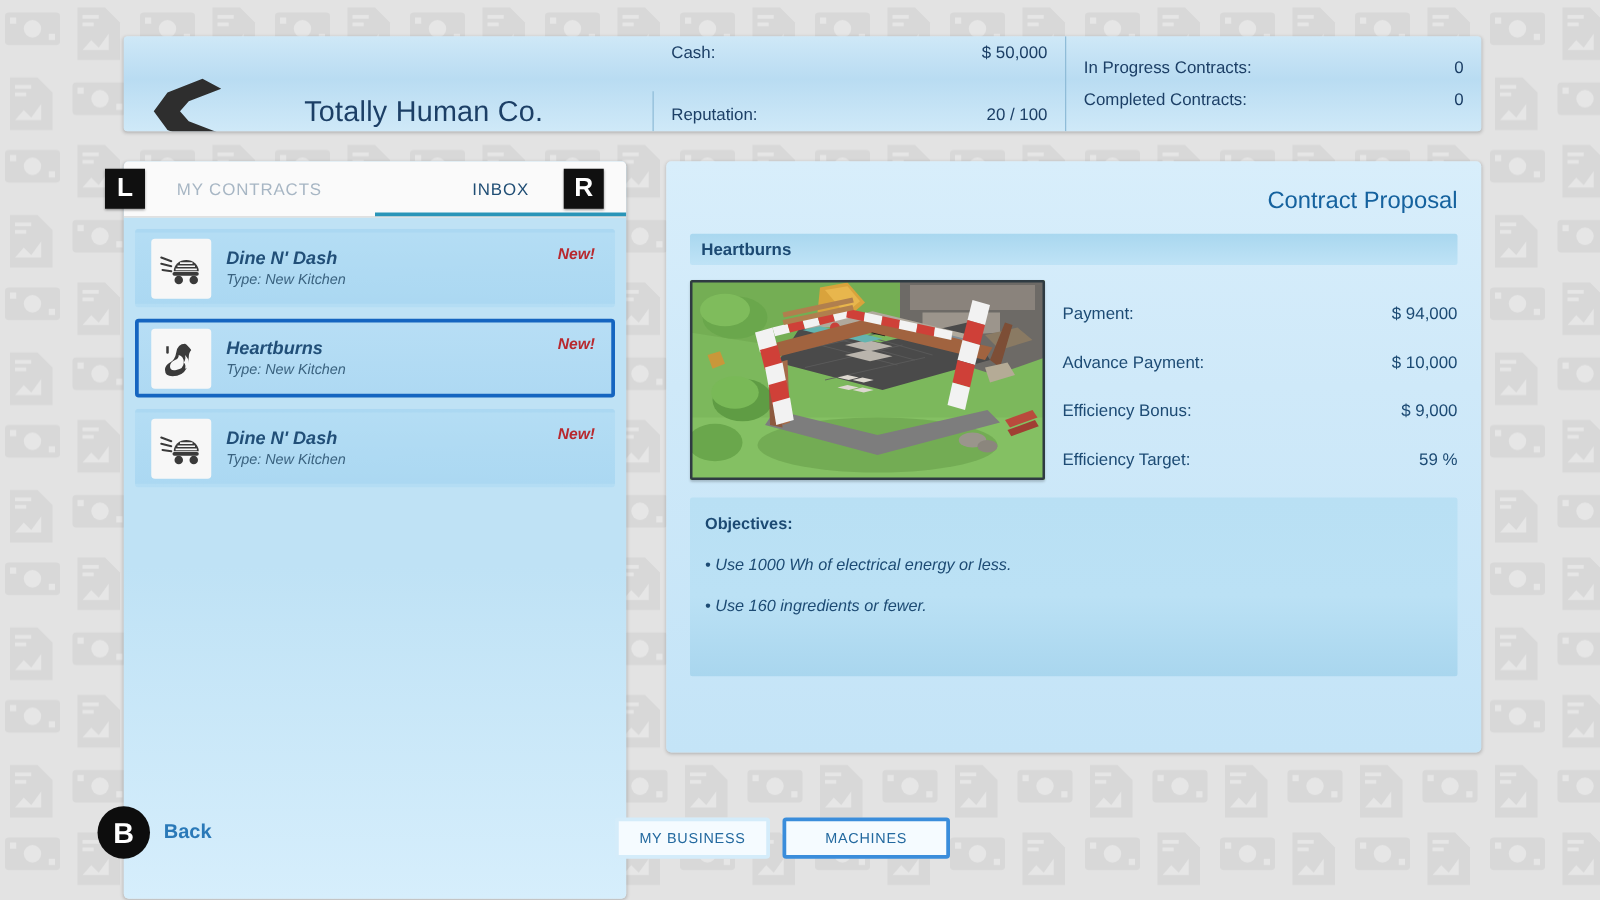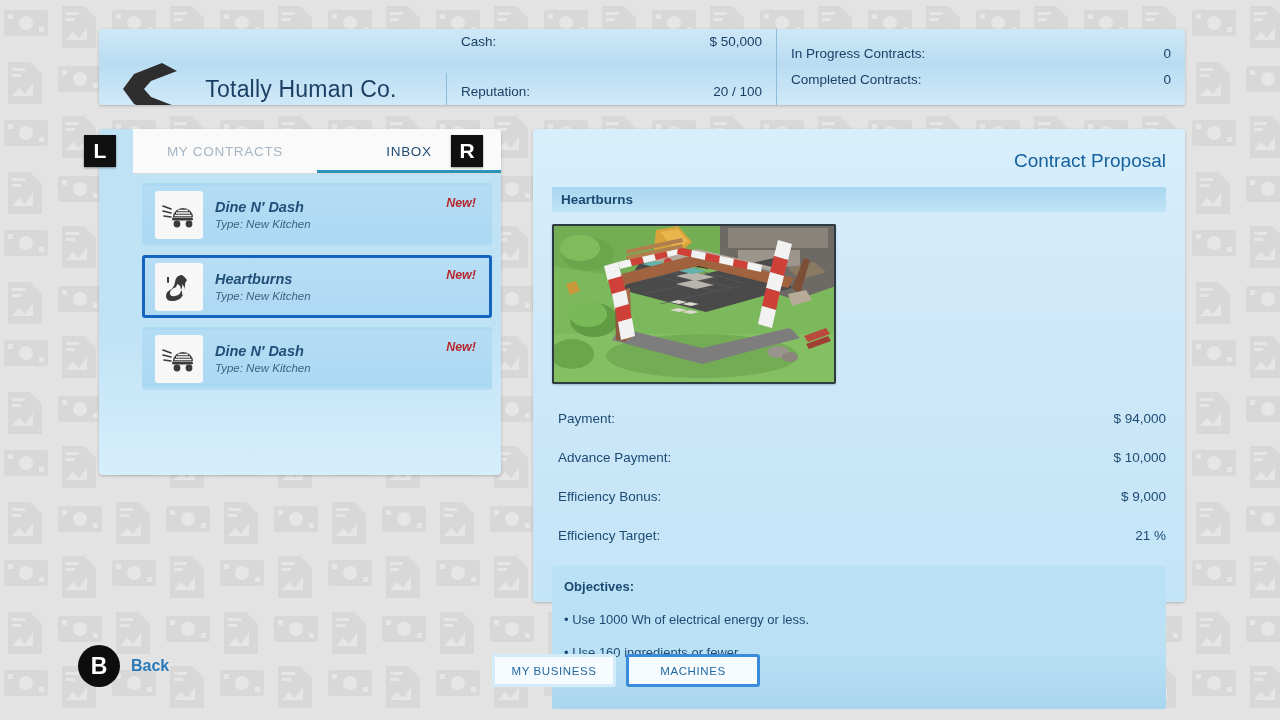--- a/index.html
+++ b/index.html
@@ -28,21 +28,21 @@
     left: 99px; top: 29px;
     width: 1086px; height: 76px;
     z-index: 5;
     display: flex;
     border-radius: 3px;
     background: linear-gradient(180deg, #cfe8f7 0%, #b9dcf2 45%, #cfe9f8 100%);
     box-shadow: 0 1px 3px rgba(0,0,0,0.22);
     overflow: hidden;
   }
   #header-title-zone {
-    width: 348px;
+    width: 424px;
     display: flex; align-items: center;
     position: relative;
     border-right: 1px solid #8fbcd8;
     margin-top: 44px;
   }
   #company-logo {
     margin-left: 21px;
     width: 62px; height: 58px;
     flex: none;
   }
@@ -70,27 +70,26 @@
     font-size: 13.5px; color: #1c3f66;
     height: 26px; line-height: 26px;
   }
   .stat-label { white-space: nowrap; }
   .stat-value { white-space: nowrap; }
 
   
   #contracts-panel {
     position: absolute;
     left: 99px; top: 129px;
-    width: 402px; height: 346px;
+    width: 402px; height: 590px;
     z-index: 5;
     border-radius: 4px;
     background: linear-gradient(180deg, #bfe2f5 0%, #bfe2f5 55%, #d6eefc 100%);
     box-shadow: 0 1px 3px rgba(0,0,0,0.22);
     overflow: hidden;
-    padding-left: 34px;
   }
   #tabbar {
     height: 45px;
     display: flex;
     background: #fafafa;
     border-bottom: 1px solid #d8d8d8;
   }
   .tab {
     flex: 1;
     display: flex; align-items: center; justify-content: center;
@@ -192,21 +191,20 @@
     background: linear-gradient(180deg, #a9d7ef 0%, #bfe3f6 100%);
     display: flex; align-items: center;
     padding-left: 9px;
     font-size: 13.5px; font-weight: bold;
     color: #1c4a73;
   }
   #proposal-body {
     margin-top: 12px;
     display: flex;
     gap: 8px;
-    flex-direction: column;
   }
   #preview-image {
     width: 284px; height: 160px;
     flex: none;
     border-radius: 2px;
     overflow: hidden;
     box-shadow: 0 1px 2px rgba(0,0,0,0.2);
   }
   #payment-table {
     flex: 1;
@@ -234,20 +232,21 @@
   #objectives-heading {
     font-size: 13px; font-weight: bold;
     color: #1c4a73;
     line-height: 20px;
   }
   .objective-item {
     font-size: 13px;
     color: #1d4b74;
     line-height: 20px;
     margin-top: 13px;
+    font-style: italic;
   }
 
   
   #back-control {
     position: absolute;
     left: 78px; top: 645px;
     z-index: 5;
     display: flex; align-items: center;
     gap: 11px;
     cursor: pointer;
@@ -565,21 +564,21 @@
       <div class="pay-row">
         <span>Advance Payment:</span>
         <span class="pay-value">$ 10,000</span>
       </div>
       <div class="pay-row">
         <span>Efficiency Bonus:</span>
         <span class="pay-value">$ 9,000</span>
       </div>
       <div class="pay-row">
         <span>Efficiency Target:</span>
-        <span class="pay-value">21 %</span>
+        <span class="pay-value">59 %</span>
       </div>
     </div>
   </div>
 
   <div id="objectives-box">
     <div id="objectives-heading">Objectives:</div>
     <div class="objective-item">• Use 1000 Wh of electrical energy or less.</div>
     <div class="objective-item">• Use 160 ingredients or fewer.</div>
   </div>
 </div>

